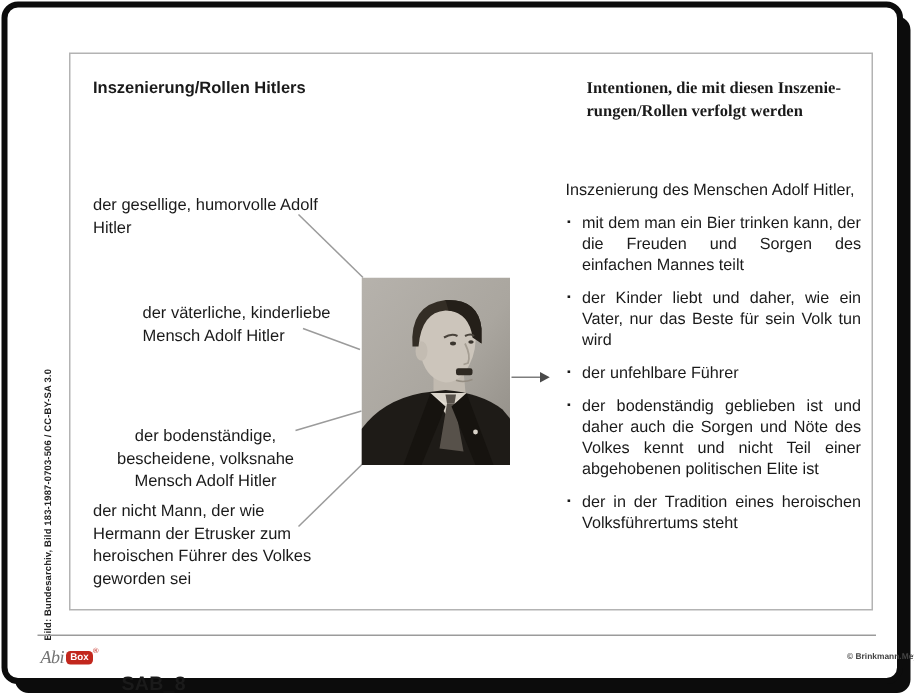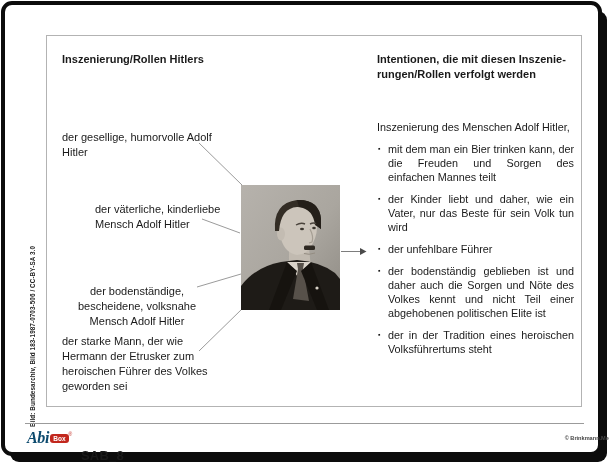--- a/index.html
+++ b/index.html
@@ -15,21 +15,21 @@
   }
   
   .content-box{
     position:absolute;left:46px;top:35px;width:534px;height:370px;
     border:1px solid #b3b3b3;background:#fff;
   }
   .col-header{
     position:absolute;font-size:11px;font-weight:bold;line-height:15px;
   }
   .left-header{left:62px;top:52px;}
-  .right-header{left:377px;top:52px;width:205px;}
+  .right-header{left:391px;top:52px;width:205px;font-family:Liberation Serif, serif;}
   .role{
     position:absolute;left:62px;width:150px;font-size:11px;line-height:15px;
   }
   .role-1{top:130px;}
   .role-2{top:202px;margin-left:33px;}
   .role-3{top:284px;text-align:center;}
   .role-4{top:334px;}
   .photo{
     position:absolute;left:241px;top:185px;width:99px;height:125px;
   }
@@ -52,21 +52,21 @@
   .credit{
     position:absolute;left:29px;top:427px;width:200px;
     transform:rotate(-90deg);transform-origin:0 0;
     font-size:6.3px;font-weight:bold;letter-spacing:.1px;white-space:nowrap;color:#222;
   }
   .footer-line{
     position:absolute;left:25px;top:423px;width:559px;height:1px;background:#9b9b9b;
   }
   .logo{position:absolute;left:27px;top:429px;height:14px;white-space:nowrap;}
   .logo .abi{
-    font-size:16px;font-weight:bold;font-style:italic;color:#0c4a6e;
+    font-size:12px;font-weight:normal;font-style:italic;color:#737373;
     font-family:"Liberation Serif",serif;letter-spacing:-.3px;
   }
   .logo .box{
     display:inline-block;background:#c2271d;color:#fff;font-size:6.5px;font-weight:bold;
     border-radius:3px;padding:1px 3px 1px 3px;margin-left:1px;vertical-align:2px;
   }
   .logo .reg{font-size:5px;color:#c2271d;vertical-align:7px;}
   .sheet-code{
     position:absolute;left:81px;top:448px;font-size:13px;font-weight:bold;letter-spacing:.2px;
   }
@@ -85,21 +85,21 @@
   <div class="col-header left-header">Inszenierung/Rollen Hitlers</div>
 
   <div class="col-header right-header">
     <div>Intentionen, die mit diesen Inszenie-</div>
     <div>rungen/Rollen verfolgt werden</div>
   </div>
 
   <div class="role role-1">der gesellige, humorvolle Adolf Hitler</div>
   <div class="role role-2">der väterliche, kinderliebe Mensch Adolf Hitler</div>
   <div class="role role-3">der bodenständige, bescheidene, volksnahe Mensch Adolf Hitler</div>
-  <div class="role role-4">der starke Mann, der wie Hermann der Etrusker zum heroischen Führer des Volkes geworden sei</div>
+  <div class="role role-4">der nicht Mann, der wie Hermann der Etrusker zum heroischen Führer des Volkes geworden sei</div>
 
   <svg class="connectors" viewBox="0 0 609 463" xmlns="http://www.w3.org/2000/svg">
     <line x1="199" y1="143" x2="242" y2="185" stroke="#9b9b9b" stroke-width="1"></line>
     <line x1="202" y1="219" x2="240" y2="233" stroke="#9b9b9b" stroke-width="1"></line>
     <line x1="197" y1="287" x2="241" y2="274" stroke="#9b9b9b" stroke-width="1"></line>
     <line x1="199" y1="351" x2="243" y2="308" stroke="#9b9b9b" stroke-width="1"></line>
     <g>
       <line x1="341" y1="251.5" x2="360" y2="251.5" stroke="#7d7d7d" stroke-width="1"></line>
       <polygon points="360,248 366.5,251.5 360,255" fill="#4a4a4a"></polygon>
     </g>

